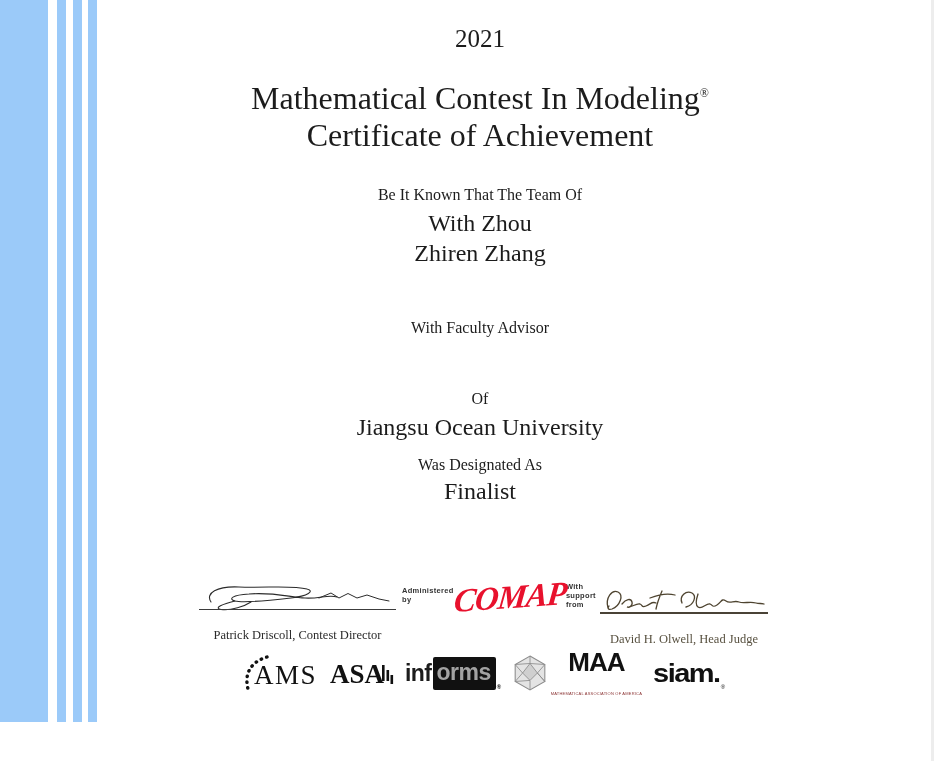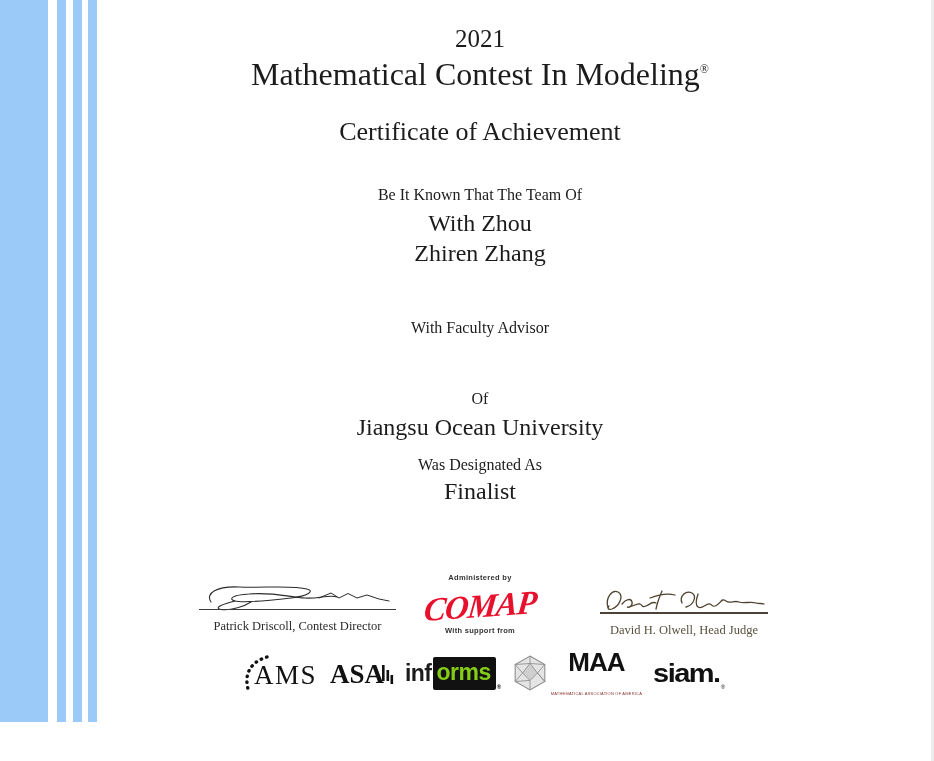--- a/index.html
+++ b/index.html
@@ -10,58 +10,58 @@
   }
   
   .band { position:absolute; left:0; top:0; width:48px; height:722px; background:#9bcaf9; }
   .stripe { position:absolute; top:0; width:9px; height:722px; background:#9bcaf9; }
   .stripe.s1 { left:57px; } .stripe.s2 { left:73px; } .stripe.s3 { left:88px; }
   .right-edge { position:absolute; right:0; top:0; width:3px; height:761px; background:#ededed; }
 
   
   .line { position:absolute; left:46px; width:868px; text-align:center; white-space:nowrap; }
   .year      { top:25px;  font-size:25px; }
-  .title     { top:56px;  font-size:32px; }
+  .title     { top:80px;  font-size:32px; }
   .title sup { font-size:12px; vertical-align:super; }
-  .subtitle  { top:117px; font-size:26px; }
+  .subtitle  { top:117px; font-size:32px; }
   .intro     { top:186px; font-size:16px;font-family:Liberation Serif, serif; }
   .team      { top:209px; font-size:24px; line-height:29.5px; }
   .adv-label { top:319px; font-size:16px; }
   .adv-name  { top:344px; font-size:24px; }
   .of-label  { top:390px; font-size:16px; }
   .institution { top:414px; font-size:24px; }
   .desig-label { top:456px; font-size:16px; }
   .designation { top:478px; font-size:24px; }
 
   
   .sig-block { position:absolute; display:flex; flex-direction:column; align-items:center; }
   .sig-left  { left:199px; top:584px; width:197px; }
   .sig-right { left:600px; top:585px; width:168px; }
   .sig-line  { width:100%; border-top:1.6px solid #3c3c3c; margin-top:-3px; }
   .sig-line.sepia { border-top:2px solid #4a4336; }
-  .sig-caption { margin-top:9px; font-size:12.5px; color:#2a2a2a; white-space:nowrap; }
+  .sig-caption { margin-top:18px; font-size:12.5px; color:#2a2a2a; white-space:nowrap; }
   .sig-caption.sepia { color:#57503f; }
 
   .comap-block { position:absolute; left:402px; top:573px; width:156px;
-    display:flex; flex-direction:column; align-items:center; }
+    display:flex; flex-direction:row; align-items:center; }
   .tiny-label { font-family:"Liberation Sans", sans-serif; font-weight:bold;
     font-size:7.5px; color:#333; letter-spacing:0.3px; }
   .comap-logo { margin-top:4px; height:40px; display:flex; align-items:center;
     font-family:"Liberation Serif", serif; font-style:italic; font-weight:bold;
     font-size:33px; color:#e8112d; transform:rotate(-4deg) skewX(-10deg);
     letter-spacing:-1px; }
   .comap-block .support { }
 
   
   .sponsors { position:absolute; top:650px; left:46px; width:868px; height:46px;
     display:flex; justify-content:center; align-items:center; gap:11px; }
   .sponsor { display:flex; align-items:center; }
   .informs { font-family:"Liberation Sans", sans-serif; font-weight:bold;
     font-size:23px; letter-spacing:-0.5px; align-items:center; }
-  .informs .boxed { background:#111; color:#84cc16; padding:2px 5px 4px 4px;
+  .informs .boxed { background:#111; color:#a3a3a3; padding:2px 5px 4px 4px;
     border-radius:2px; margin-left:1px; }
   .reg-tiny { font-size:6px; align-self:flex-end; margin-left:1px; color:#111;
     font-family:"Liberation Sans", sans-serif; }
   .maa { gap:3px; }
   .maa-text-col { display:flex; flex-direction:column; align-items:center;gap:17px; }
   .maa-name { font-family:"Liberation Sans", sans-serif; font-weight:bold;
     font-size:26px; letter-spacing:-1px; color:#111; line-height:24px; }
   .maa-sub { font-family:"Liberation Sans", sans-serif; font-size:4px;
     color:#8b3333; letter-spacing:0.2px; white-space:nowrap; }
   .siam { font-family:"Liberation Sans", sans-serif; font-weight:800;

